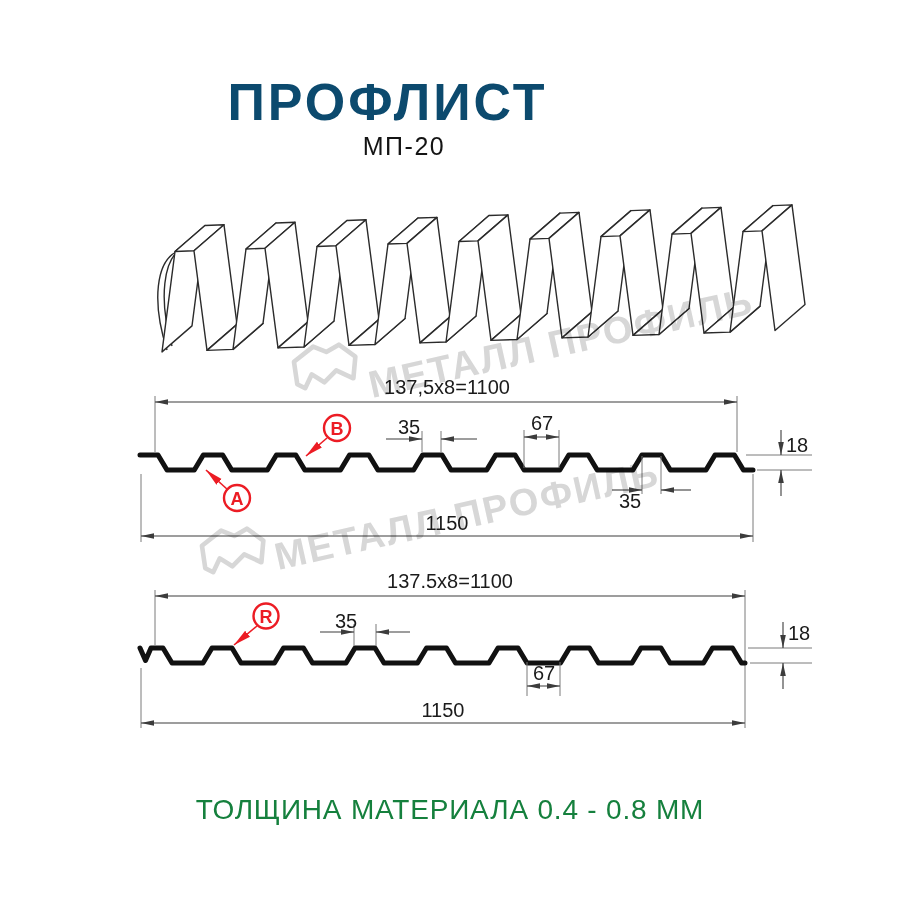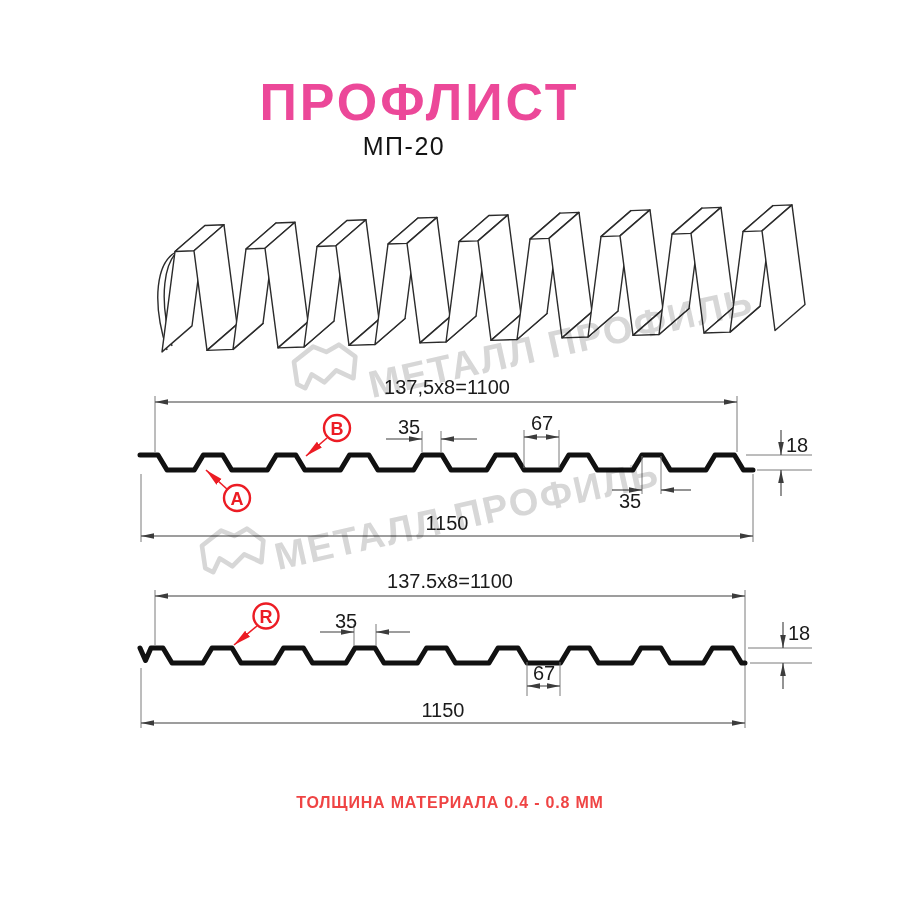--- a/index.html
+++ b/index.html
@@ -2,25 +2,25 @@
 <html style="--red: #ec1c24; --wm: #d7d7d7; --dim: #3c3c3c;"><head>
 <meta charset="utf-8">
 <style>
   :root{
     --red:#ec1c24; --ink:#141414; --dim:#3c3c3c; --ext:#7a7a7a; --wm:#d7d7d7;
   }
   html,body{margin:0;padding:0;background:#fff;}
   .page{position:relative;width:900px;height:900px;background:#fff;overflow:hidden;
         font-family:"Liberation Sans",sans-serif;}
   .title{position:absolute;top:72px;left:0;width:775px;text-align:center;
-         font-size:52px;font-weight:700;letter-spacing:3px;color:#ec4899;padding-left:32px;}
+         font-size:52px;font-weight:700;letter-spacing:3px;color:#0c4a6e;}
   .subtitle{position:absolute;top:132px;left:0;width:808px;text-align:center;
          font-size:25px;font-weight:400;letter-spacing:1.5px;color:#141414;}
   .footer{position:absolute;top:794px;left:0;width:900px;text-align:center;
-         font-size:16px;font-weight:700;letter-spacing:0.8px;color:#ef4444;}
+         font-size:28px;font-weight:400;letter-spacing:0.8px;color:#15803d;}
   svg.scene{position:absolute;left:0;top:0;width:900px;height:900px;}
   .tf{fill:#fff;stroke:#2b2b2b;stroke-width:1.4;stroke-linejoin:round;}
   .tl{fill:none;stroke:#2b2b2b;stroke-width:1.4;}
   .profline{fill:none;stroke:#111;stroke-width:5;stroke-linejoin:round;stroke-linecap:round;}
   .diml{stroke:var(--dim);stroke-width:1.1;fill:none;}
   .extl{stroke:var(--ext);stroke-width:1;fill:none;}
   .dt{font:20px "Liberation Sans",sans-serif;fill:#1b1b1b;}
   .mid{text-anchor:middle;}
   .redl{stroke:var(--red);stroke-width:1.6;fill:none;}
   .redc{stroke:var(--red);stroke-width:2.4;fill:none;}

